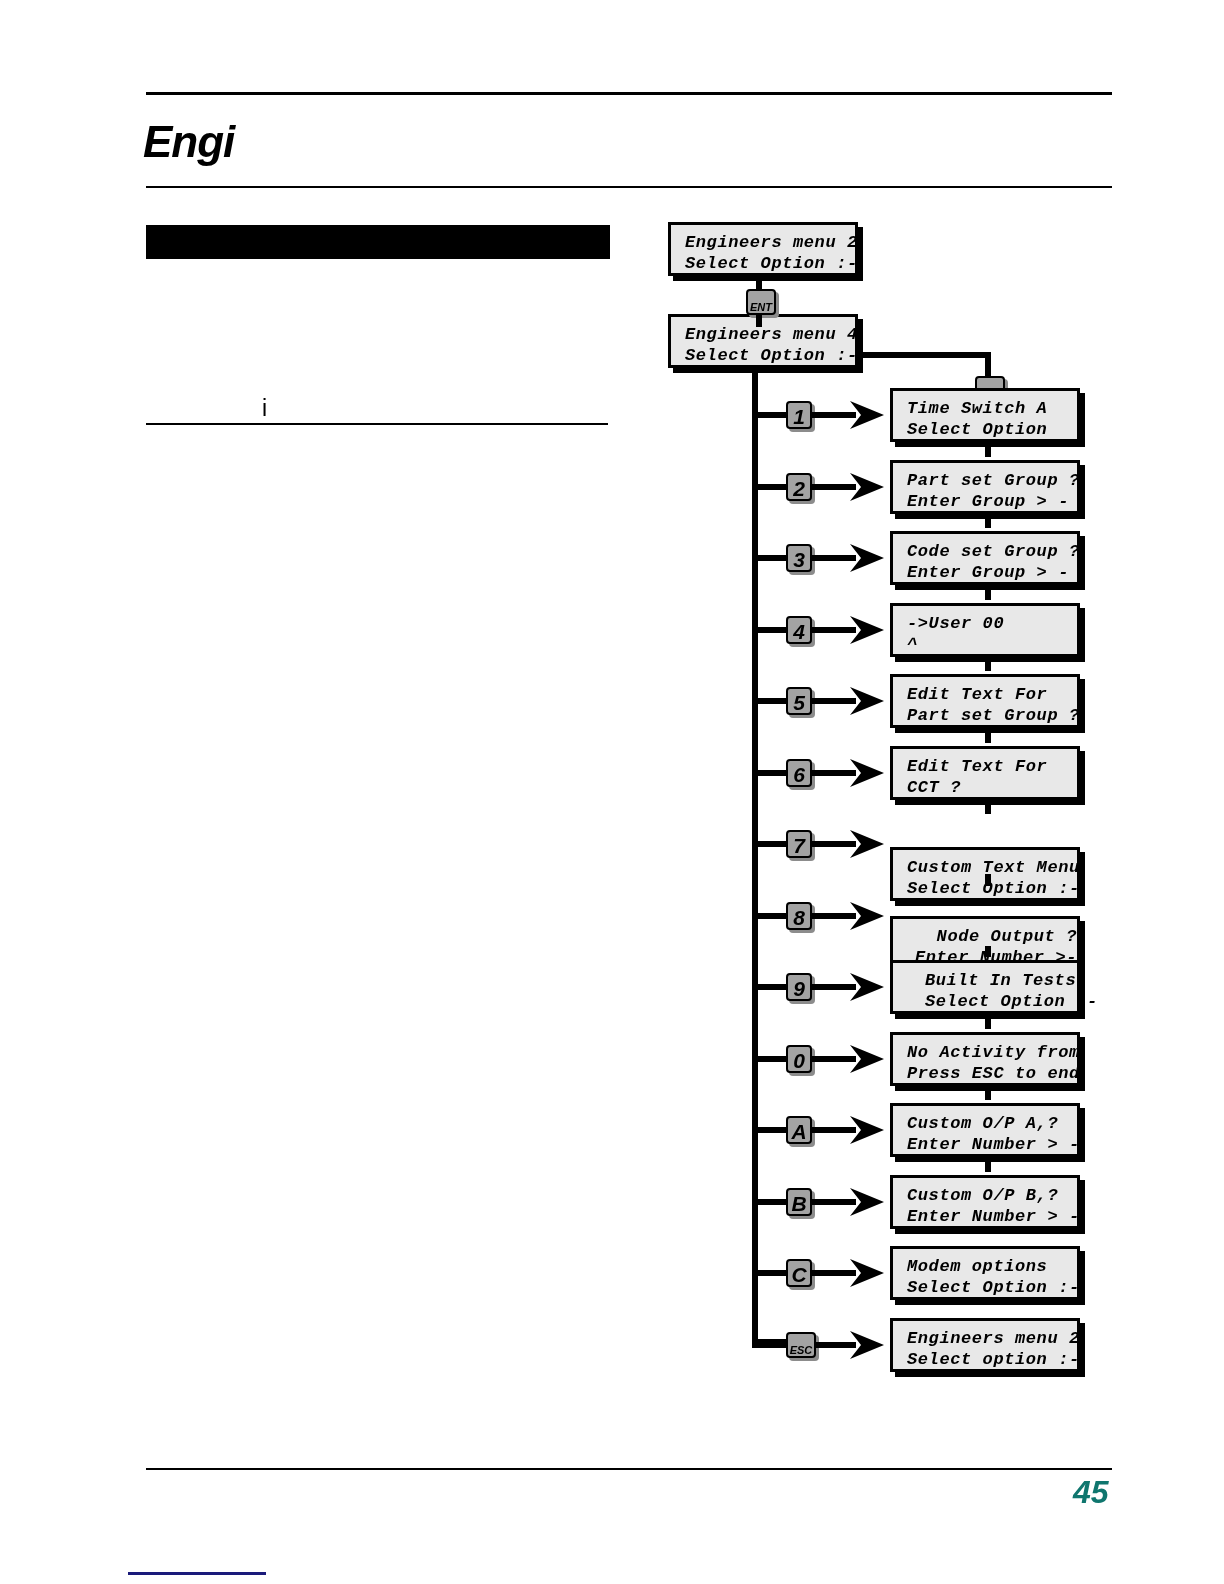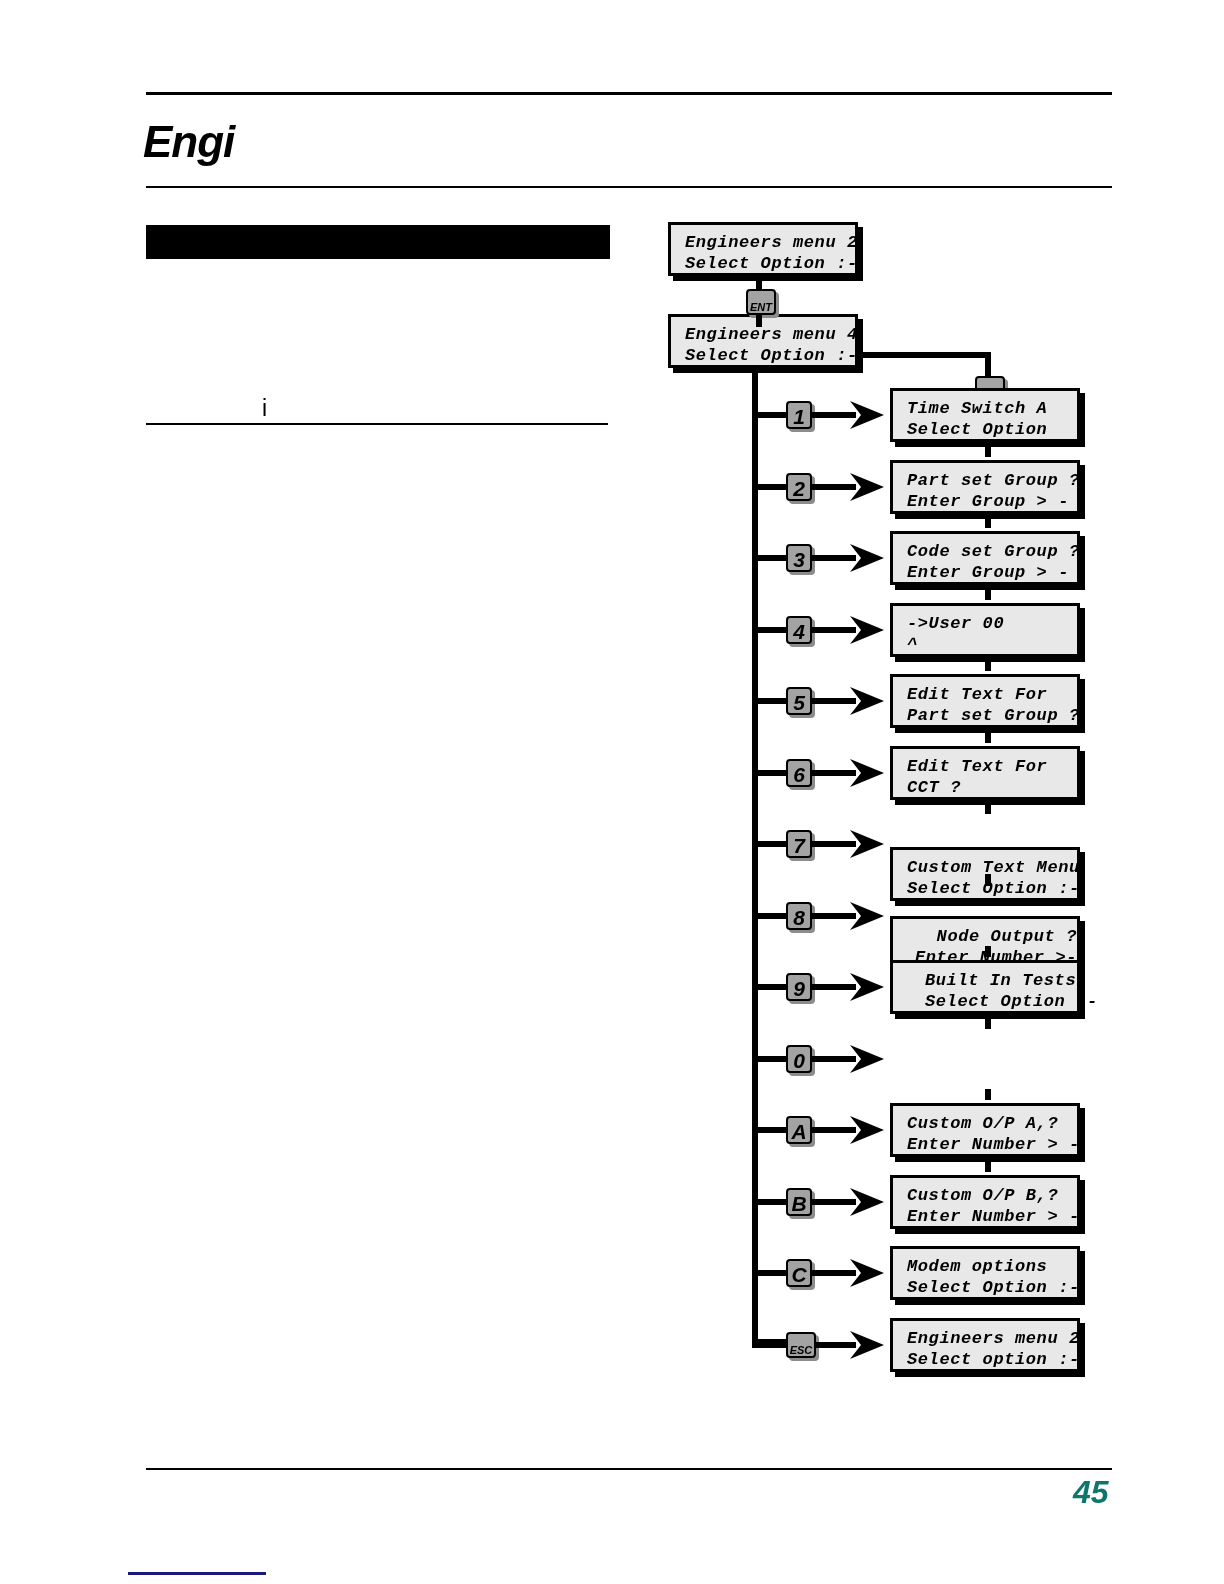--- a/index.html
+++ b/index.html
@@ -204,20 +204,24 @@
     </div>
     <div class="seg" style="left: 985px; top: 1017px; width: 6px; height: 11.5px;"></div>
     <div class="seg" style="left: 752px; top: 1055.5px; width: 36px; height: 6px;"></div>
     <div class="key num" style="left: 786px; top: 1044.5px;">
       <span>0</span>
     </div>
     <div class="arrow" style="left: 812px; top: 1043.5px; width: 72px; height: 30px;"><svg width="72" height="30" viewBox="0 0 72 30">
         <rect x="0" y="12" width="44" height="6" fill="#000"></rect>
         <path d="M 38 1 L 72 15 L 38 29 L 49 15 Z" fill="#000"></path>
       </svg></div>
+    <div class="lcd" style="left: 890px; top: 1031.5px; width: 190px; height: 54px;">
+      <span class="l1">No Activity from</span>
+      <span class="l2">Press ESC to end</span>
+    </div>
     <div class="seg" style="left: 985px; top: 1088.5px; width: 6px; height: 11.5px;"></div>
     <div class="seg" style="left: 752px; top: 1127px; width: 36px; height: 6px;"></div>
     <div class="key num" style="left: 786px; top: 1116px;">
       <span>A</span>
     </div>
     <div class="arrow" style="left: 812px; top: 1115px; width: 72px; height: 30px;"><svg width="72" height="30" viewBox="0 0 72 30">
         <rect x="0" y="12" width="44" height="6" fill="#000"></rect>
         <path d="M 38 1 L 72 15 L 38 29 L 49 15 Z" fill="#000"></path>
       </svg></div>
     <div class="lcd" style="left: 890px; top: 1103px; width: 190px; height: 54px;">

